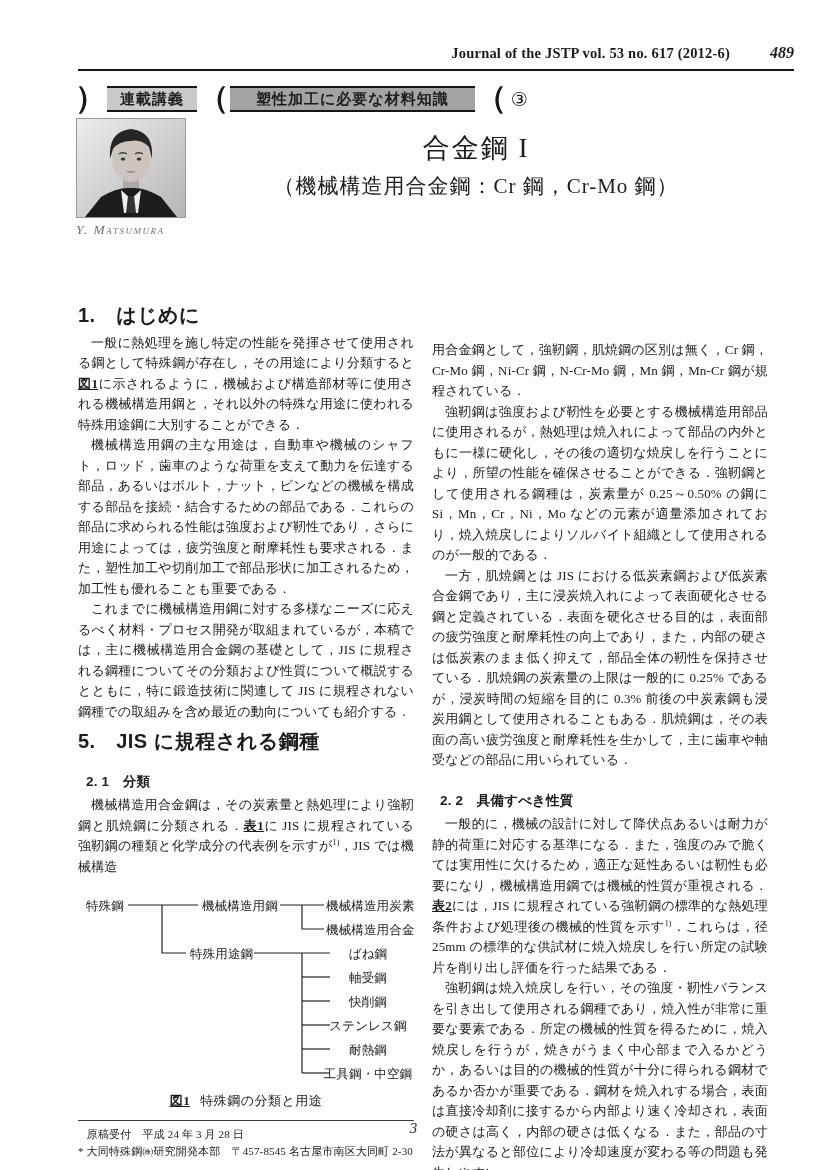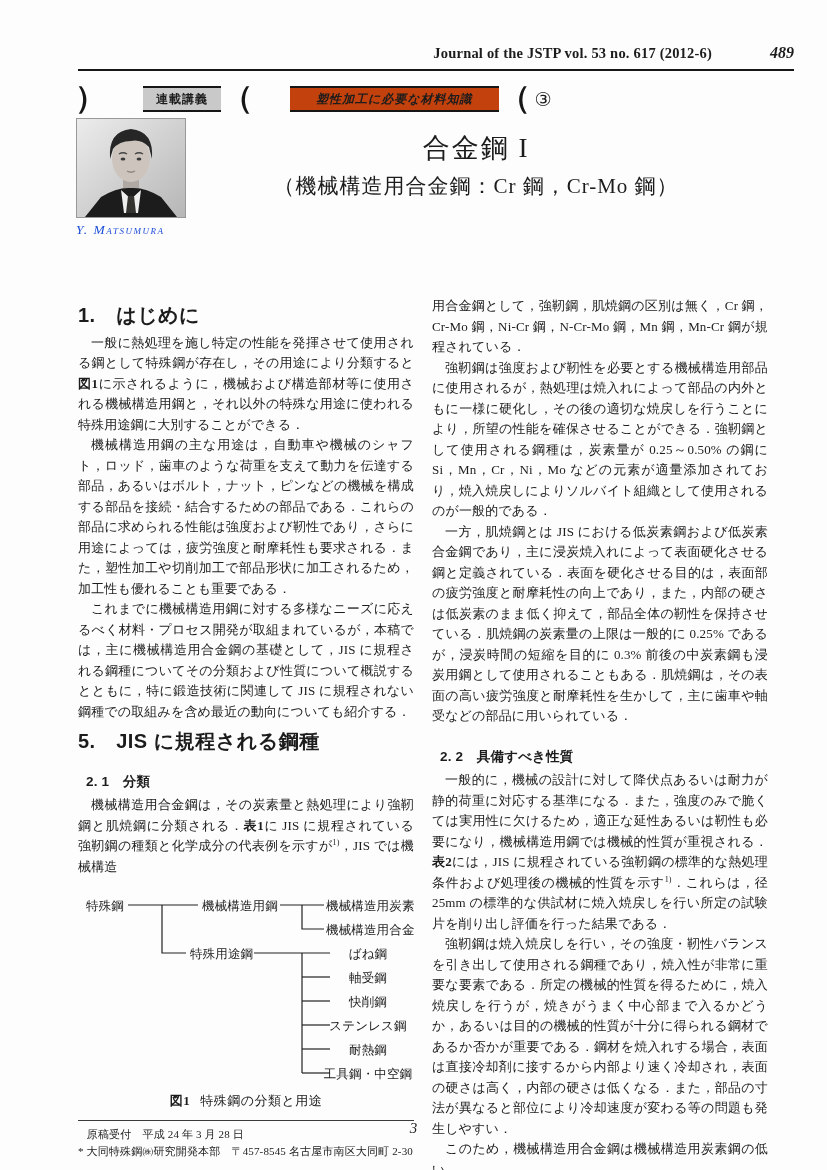--- a/index.html
+++ b/index.html
@@ -1,52 +1,52 @@
 <!DOCTYPE html>
 <html><head>
 <meta charset="utf-8">
 <style>
   html,body{margin:0;padding:0;background:#e9e9e9;}
   .page{position:relative;width:827px;height:1170px;background:#fdfdfd;margin:0 auto;
         overflow:hidden;color:#1c1c1c;font-family:"Liberation Serif","DejaVu Serif",serif;}
   
-  .hdr{position:absolute;left:78px;top:44px;width:716px;display:flex;justify-content:flex-end;align-items:baseline;gap:58px;}
+  .hdr{position:absolute;left:78px;top:44px;width:716px;display:flex;justify-content:flex-end;align-items:baseline;gap:40px;}
   .hdr .jname{font-size:14.5px;font-weight:bold;letter-spacing:.2px;}
   .hdr .pno{font-size:16px;font-weight:bold;font-style:italic;}
   .hdr-rule{position:absolute;left:78px;top:69px;width:716px;height:2px;background:#161616;}
   
   .banner{position:absolute;left:74px;top:86px;display:flex;align-items:stretch;height:26px;
           font-family:"Liberation Sans","DejaVu Sans",sans-serif;}
   .banner .paren{font-size:31px;line-height:24px;font-weight:600;color:#161616;padding:0 1px;
                  font-family:"Liberation Serif","DejaVu Serif",serif;}
   .banner .seg{display:flex;align-items:center;border-top:2.5px solid #161616;border-bottom:2.5px solid #161616;
-               font-weight:bold;font-size:12px;letter-spacing:1px;margin-left:36px;}
+               font-weight:bold;font-size:15px;letter-spacing:1px;}
   .banner .seg.gray{background:#c9c9c9;padding:0 13px;}
-  .banner .seg.white{background:#c2410c;padding:8px 26px;font-style:italic;}
+  .banner .seg.white{background:#a3a3a3;padding:8px 26px;}
   .banner .cnum{display:flex;align-items:center;font-size:19px;padding-left:3px;}
   
   .photo-wrap{position:absolute;left:76px;top:118px;width:110px;}
   .photo-wrap svg{display:block;border:1px solid #999;}
-  .photo-cap{margin-top:4px;font-style:italic;font-variant:small-caps;font-size:13.5px;letter-spacing:1.5px;color:#1d4ed8;}
+  .photo-cap{margin-top:4px;font-style:italic;font-variant:small-caps;font-size:13.5px;letter-spacing:1.5px;color:#737373;}
   
   .title-main{position:absolute;left:180px;top:130px;width:592px;text-align:center;font-size:27px;letter-spacing:2px;}
   .title-sub{position:absolute;left:180px;top:172px;width:592px;text-align:center;font-size:21px;letter-spacing:1px;}
   .author-line{position:absolute;left:180px;top:216px;width:592px;text-align:right;padding-right:0;box-sizing:border-box;font-size:16px;}
   .author-line .inner{display:inline-block;margin-right:66px;letter-spacing:2px;}
   
   .col{position:absolute;top:296px;width:336px;font-size:13px;line-height:20.5px;text-align:justify;letter-spacing:.15px;}
   .col-left{left:78px;}
   .col-right{left:432px;}
   .col p{margin:0;text-indent:1em;}
-  .col p.noindent{text-indent:0;}
+  .col p.noindent{text-indent:0;margin-top:44px;}
   .col .sec-h{font-family:"Liberation Sans","DejaVu Sans",sans-serif;font-weight:bold;font-size:20px;
               text-align:left;margin:9px 0 7px;letter-spacing:.5px;}
   .col .sub-h{font-family:"Liberation Sans","DejaVu Sans",sans-serif;font-weight:bold;font-size:13.5px;
               margin:20px 0 3px;text-indent:.6em;text-align:left;}
-  .col b{font-weight:bold;}
+  .col b{font-weight:bold;text-decoration:underline;}
   .col sup{font-size:.62em;vertical-align:super;line-height:0;}
   
   .figure{margin-top:14px;}
   .figure svg{display:block;}
   .fig-cap{text-align:center;font-size:13px;margin-top:4px;letter-spacing:.5px;}
   .fig-cap b{margin-right:10px;}
   
   .footnote{margin-top:8px;border-top:1.2px solid #3a3a3a;padding-top:5px;font-size:11px;line-height:17px;text-align:left;}
   .footnote .fn1{text-indent:.8em;}
   

